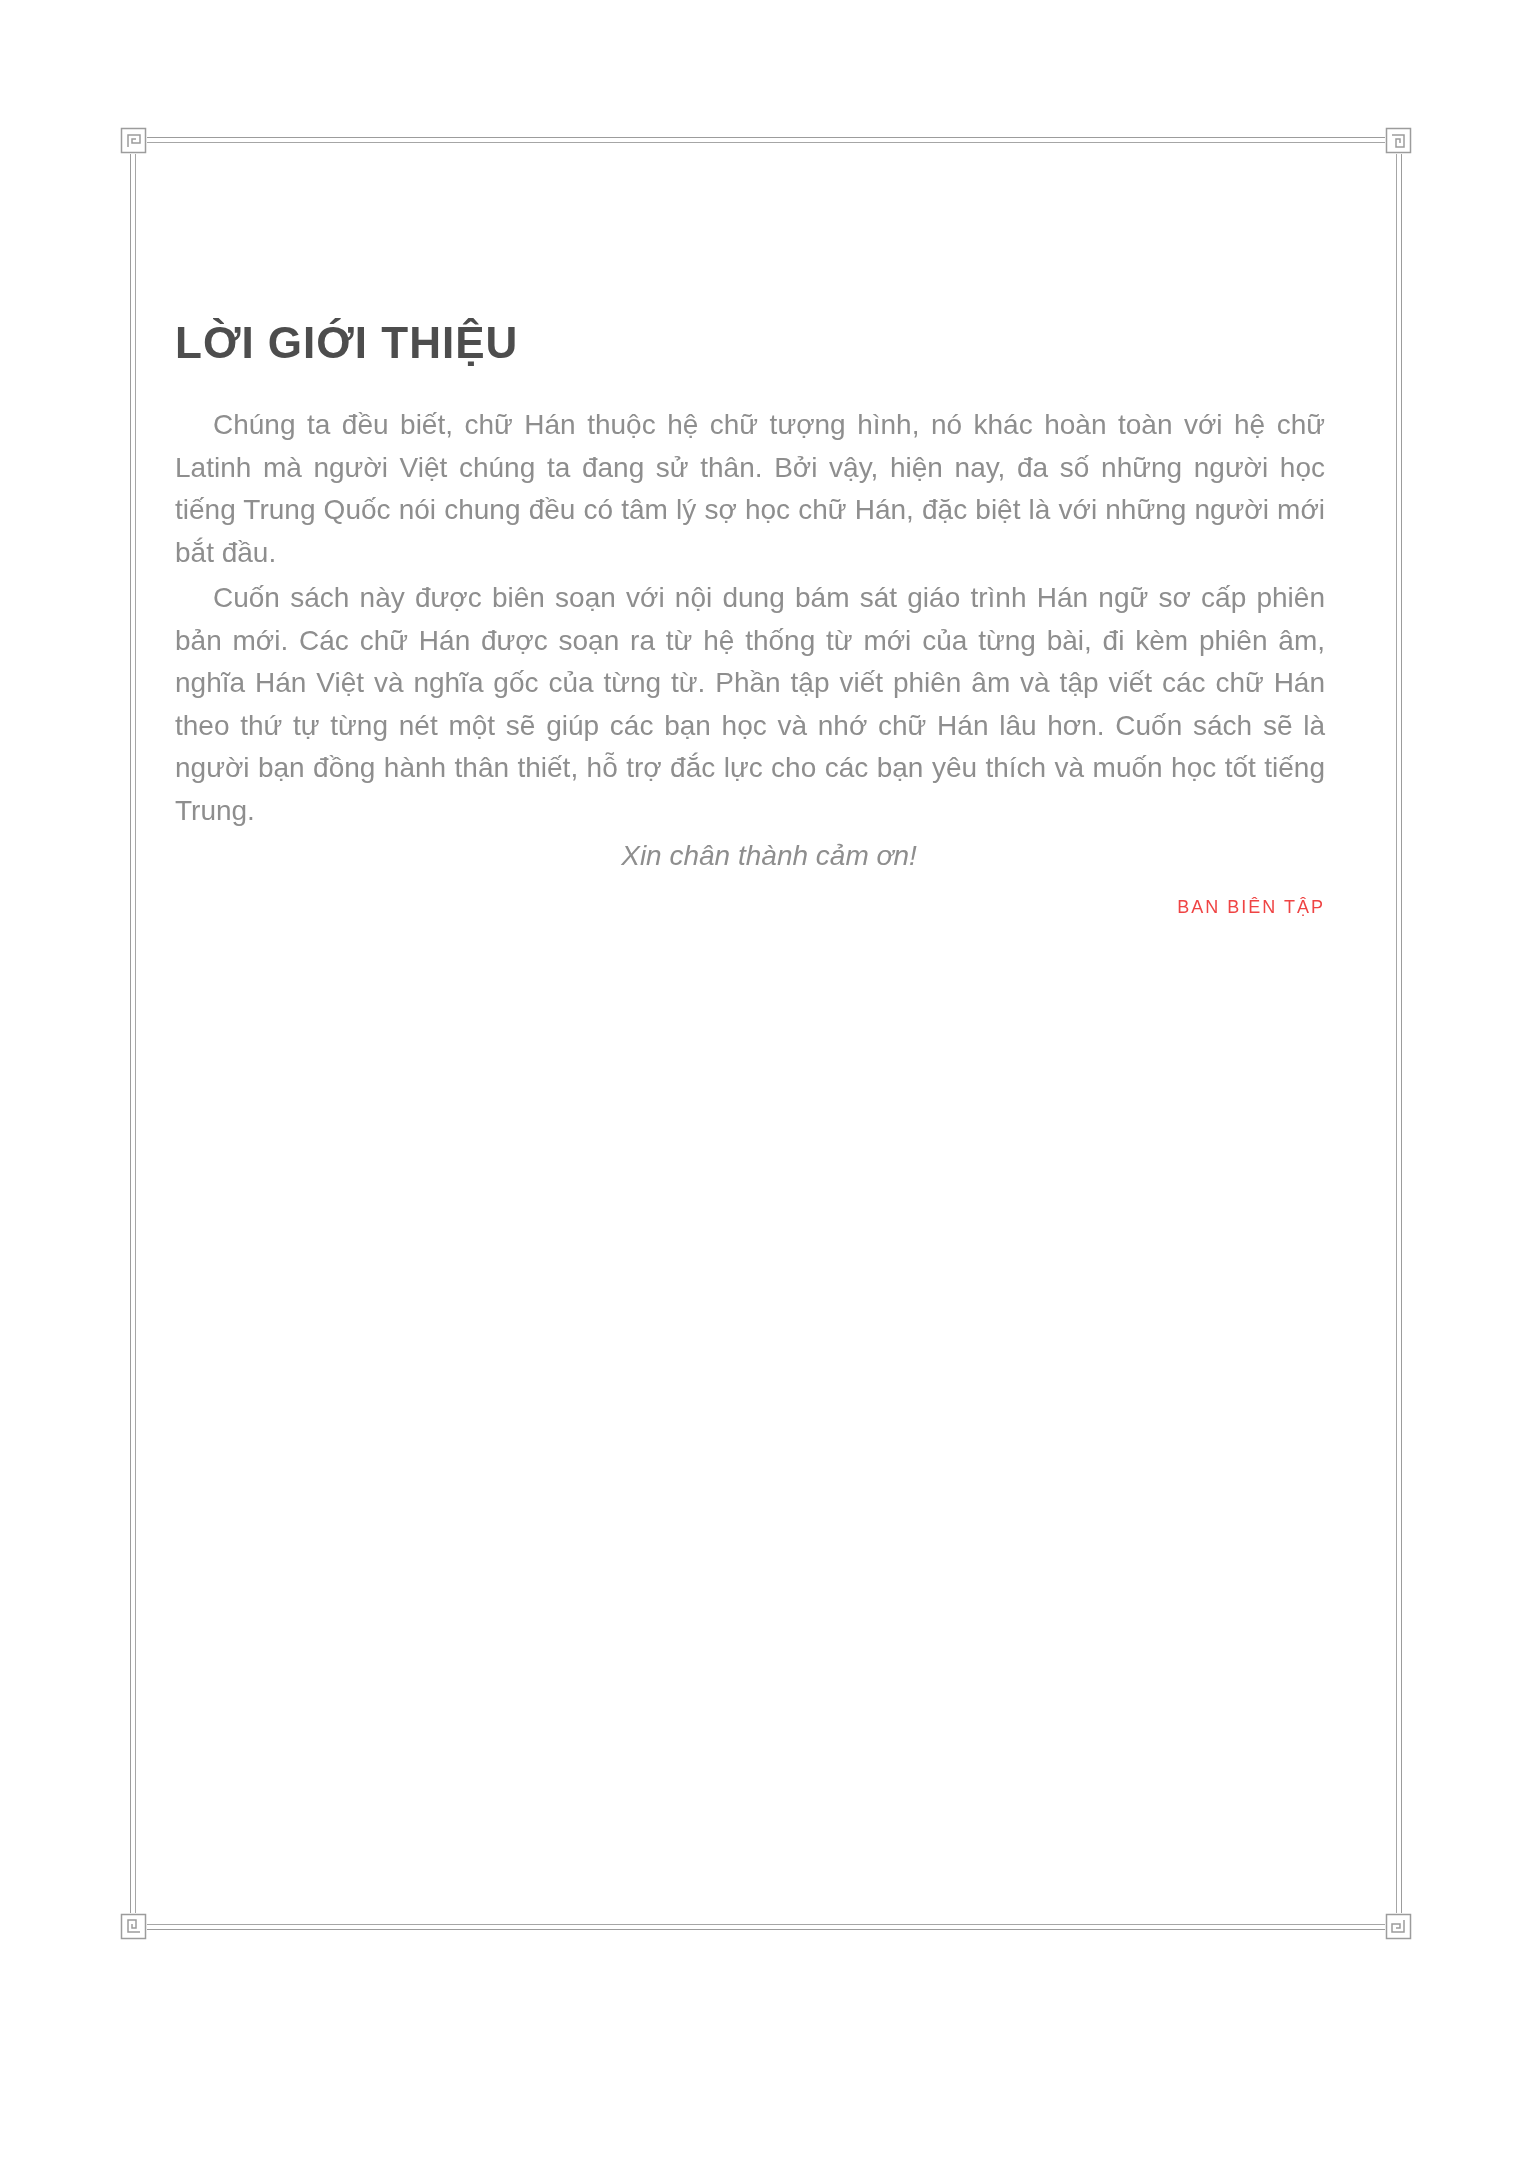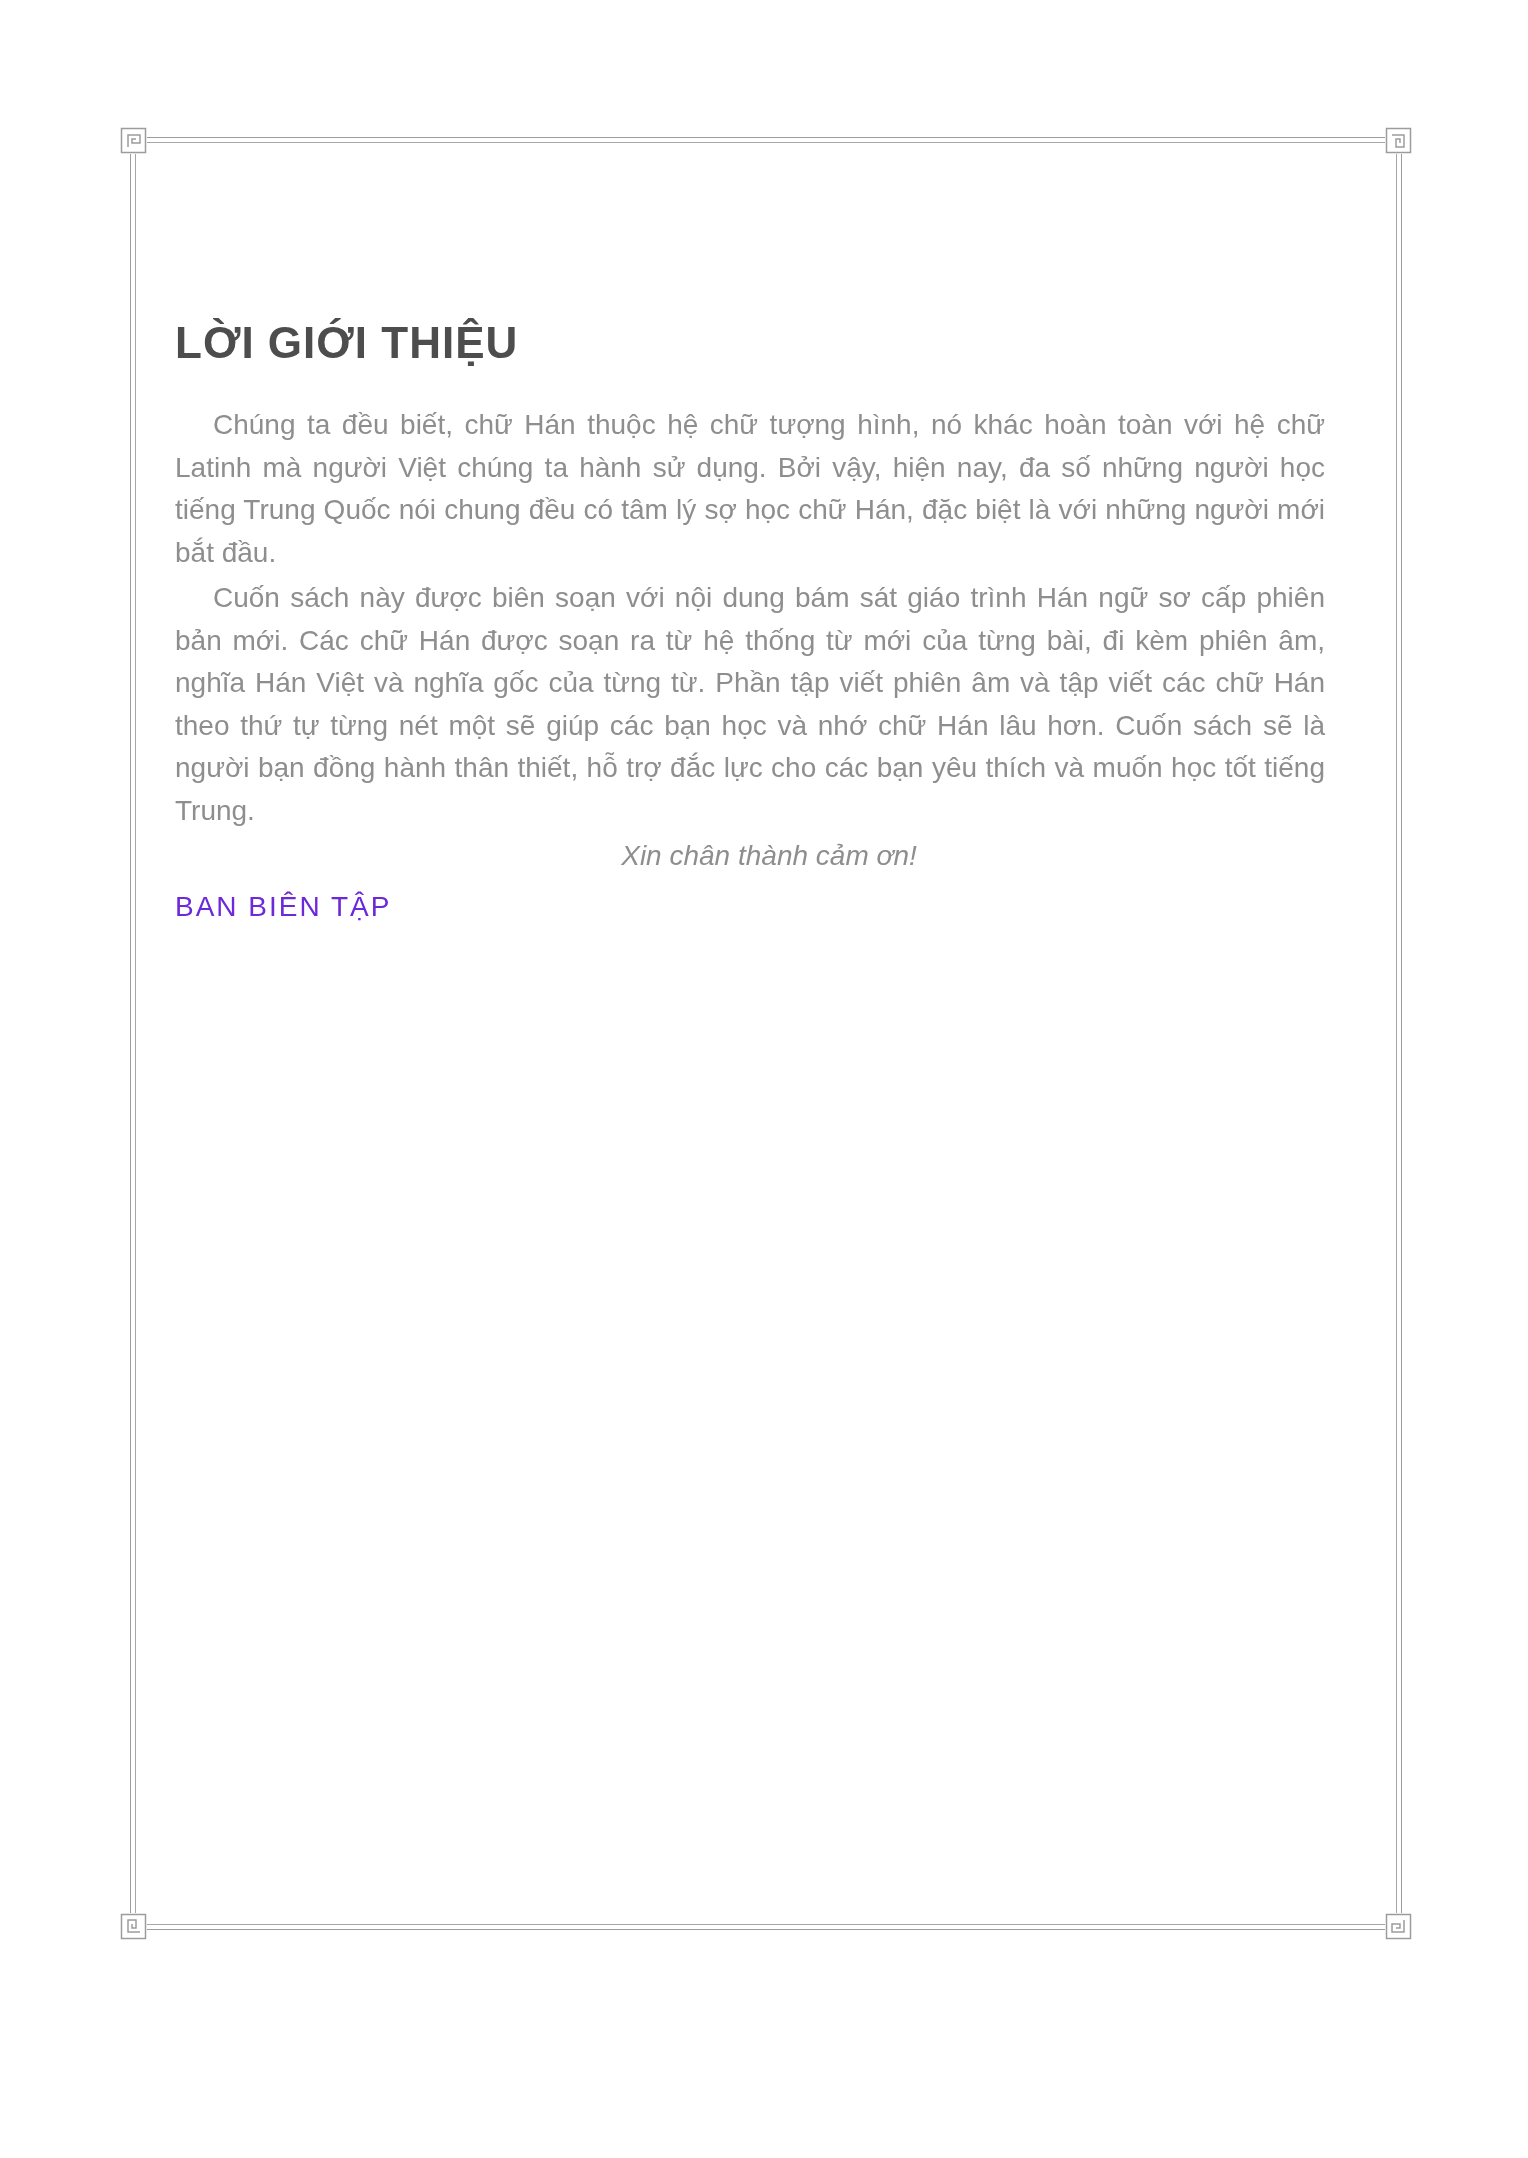--- a/index.html
+++ b/index.html
@@ -70,24 +70,24 @@
     color: #8e8e8e;
     text-align: justify;
     text-indent: 38px;
   }
   .para.closing {
     font-style: italic;
     text-align: center;
   }
   .signature {
     margin: 8px 0 0 0;
-    font-size: 28px;
+    font-size: 18px;
     line-height: 42.5px;
-    color: #6d28d9;
-    text-align: left;
+    color: #ef4444;
+    text-align: right;
     letter-spacing: 2px;
   }
 </style>
 </head>
 <body>
 
 <div class="page">
 
   <div class="frame">
     <div class="frame-outer"></div>
@@ -115,20 +115,20 @@
       <svg width="27" height="27" viewBox="0 0 27 27">
         <rect x="1.5" y="1.5" width="24" height="24" fill="#ffffff" stroke="#9c9c9c" stroke-width="1.5"></rect>
         <path d="M 8 20 L 8 8 L 20 8 L 20 16 L 12 16 L 12 12 L 16 12" fill="none" stroke="#9c9c9c" stroke-width="1.5"></path>
       </svg>
     </div>
   </div>
 
   <div class="content">
     <h1 class="page-title">LỜI GIỚI THIỆU</h1>
 
-    <p class="para">Chúng ta đều biết, chữ Hán thuộc hệ chữ tượng hình, nó khác hoàn toàn với hệ chữ Latinh mà người Việt chúng ta hành sử dụng. Bởi vậy, hiện nay, đa số những người học tiếng Trung Quốc nói chung đều có tâm lý sợ học chữ Hán, đặc biệt là với những người mới bắt đầu.</p>
+    <p class="para">Chúng ta đều biết, chữ Hán thuộc hệ chữ tượng hình, nó khác hoàn toàn với hệ chữ Latinh mà người Việt chúng ta đang sử thân. Bởi vậy, hiện nay, đa số những người học tiếng Trung Quốc nói chung đều có tâm lý sợ học chữ Hán, đặc biệt là với những người mới bắt đầu.</p>
     <p class="para">Cuốn sách này được biên soạn với nội dung bám sát giáo trình Hán ngữ sơ cấp phiên bản mới. Các chữ Hán được soạn ra từ hệ thống từ mới của từng bài, đi kèm phiên âm, nghĩa Hán Việt và nghĩa gốc của từng từ. Phần tập viết phiên âm và tập viết các chữ Hán theo thứ tự từng nét một sẽ giúp các bạn học và nhớ chữ Hán lâu hơn. Cuốn sách sẽ là người bạn đồng hành thân thiết, hỗ trợ đắc lực cho các bạn yêu thích và muốn học tốt tiếng Trung.</p>
 
     <p class="para closing">Xin chân thành cảm ơn!</p>
     <p class="signature">BAN BIÊN TẬP</p>
   </div>
 
 </div>
 
 </body></html>

